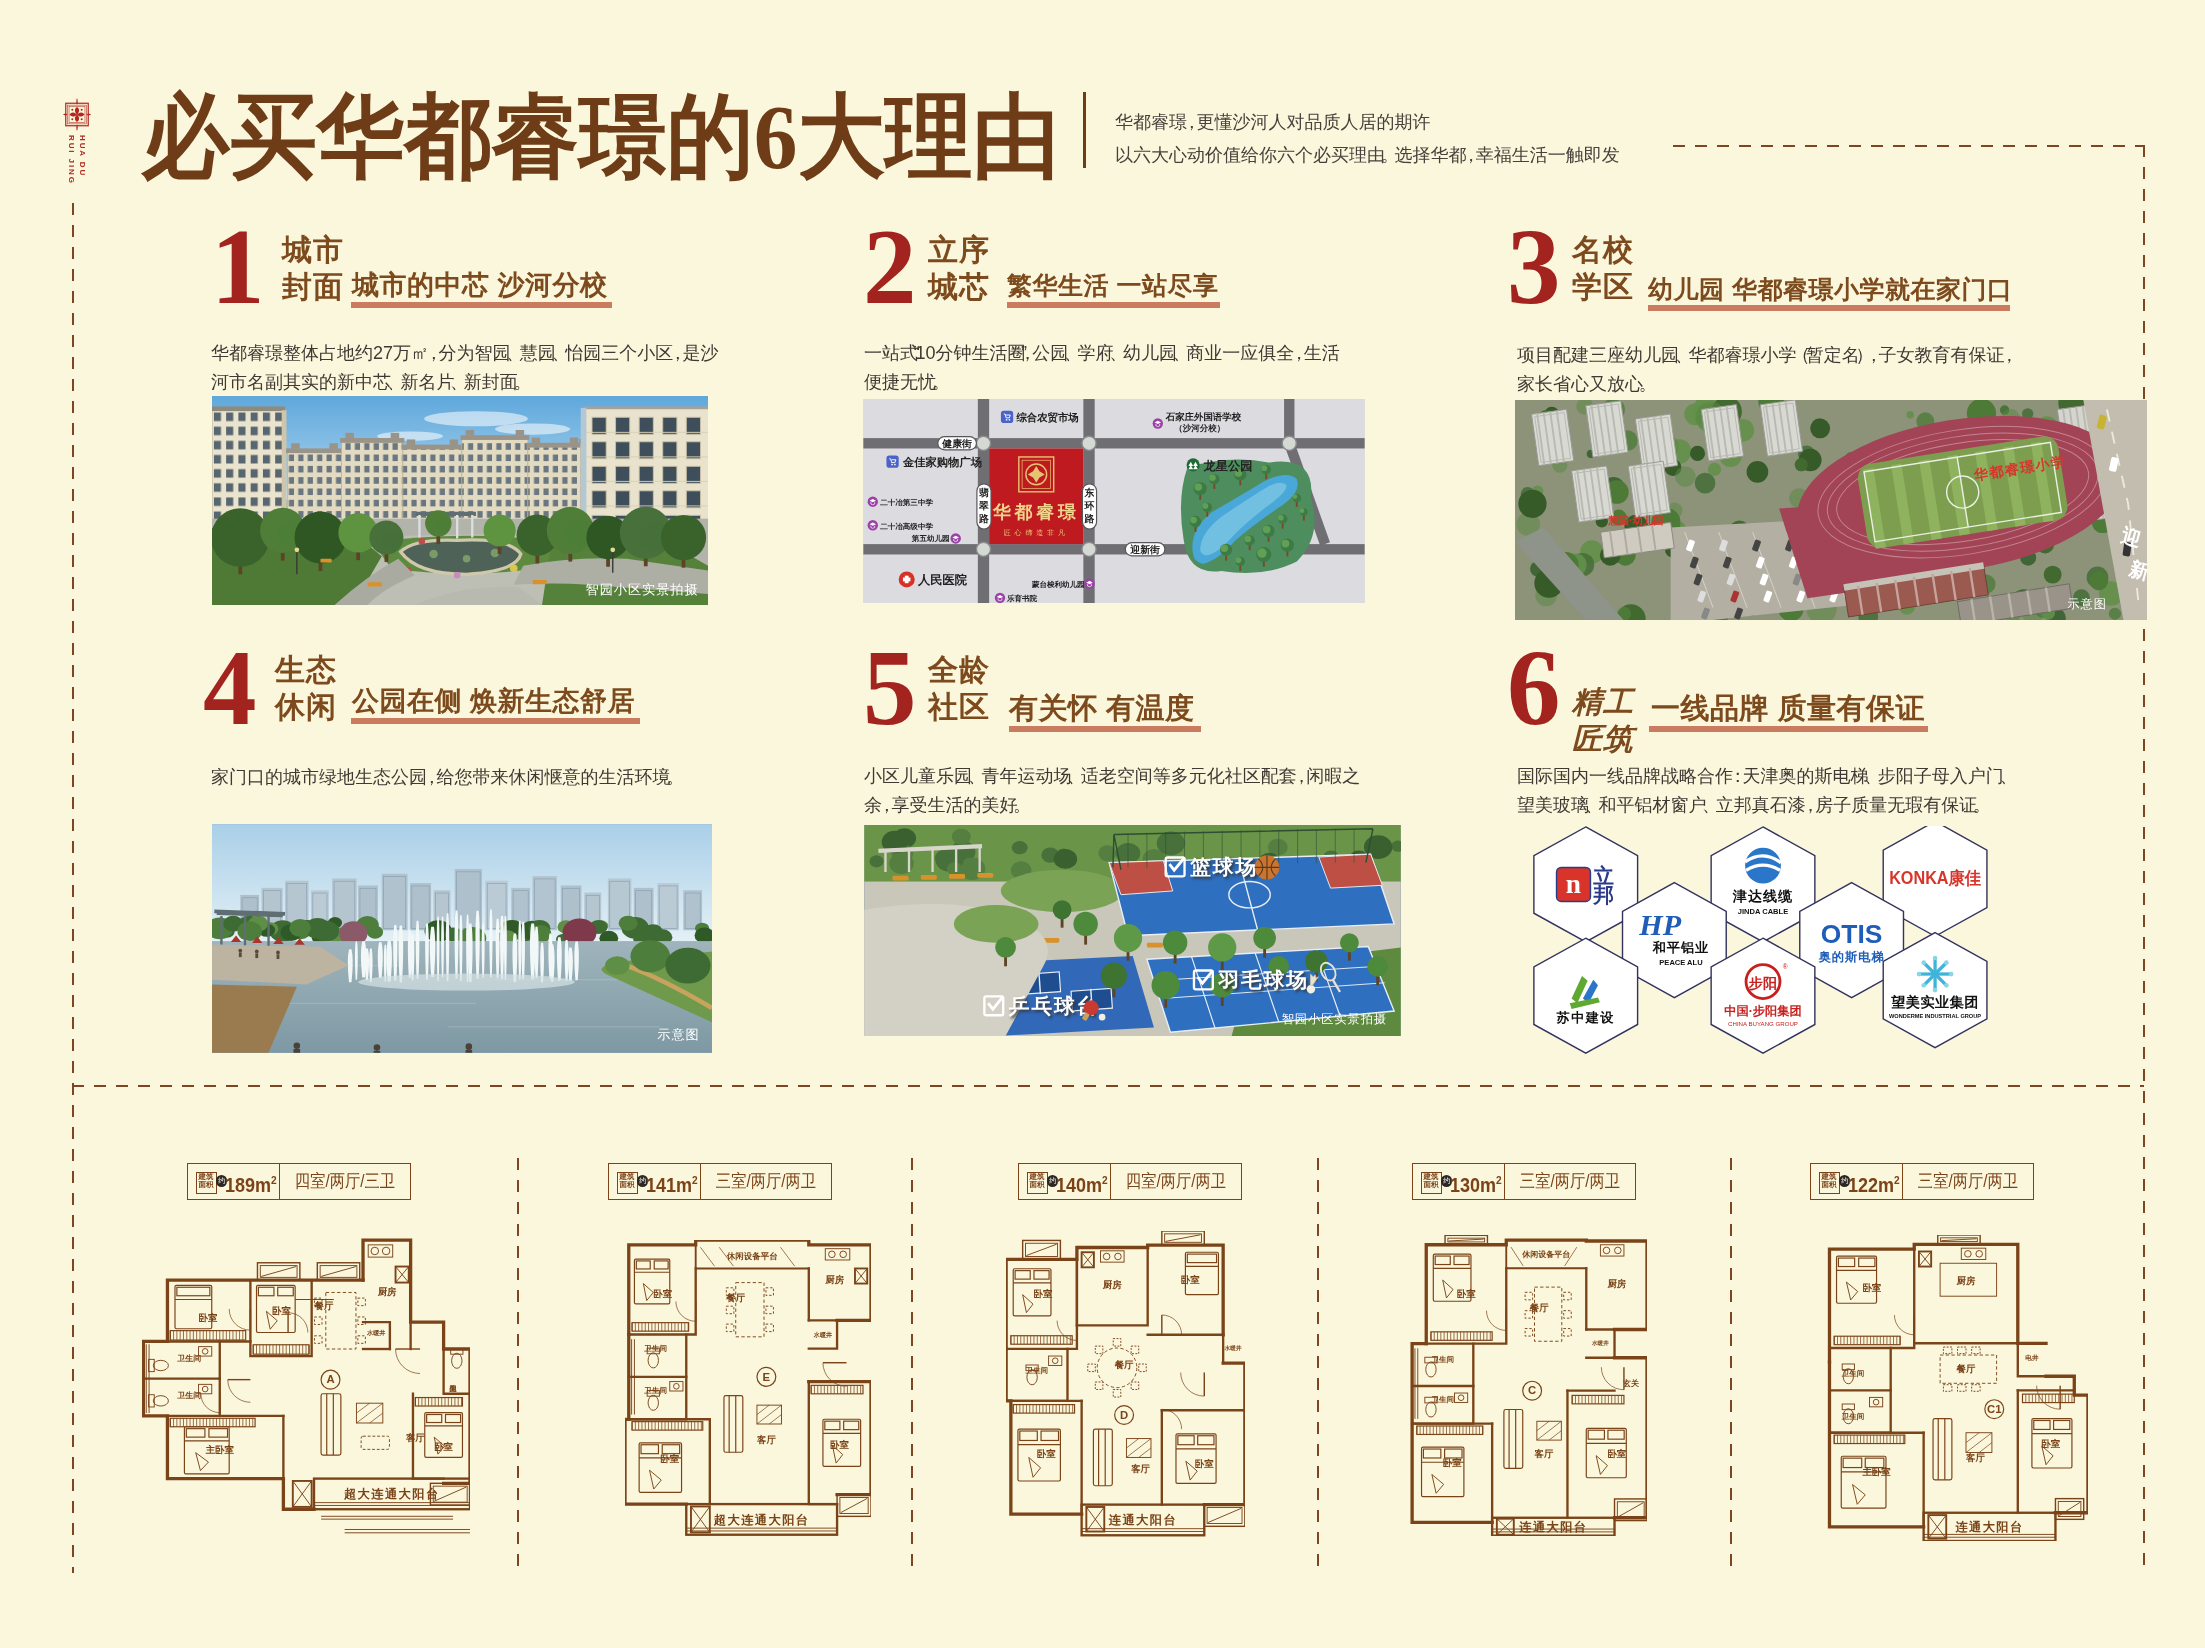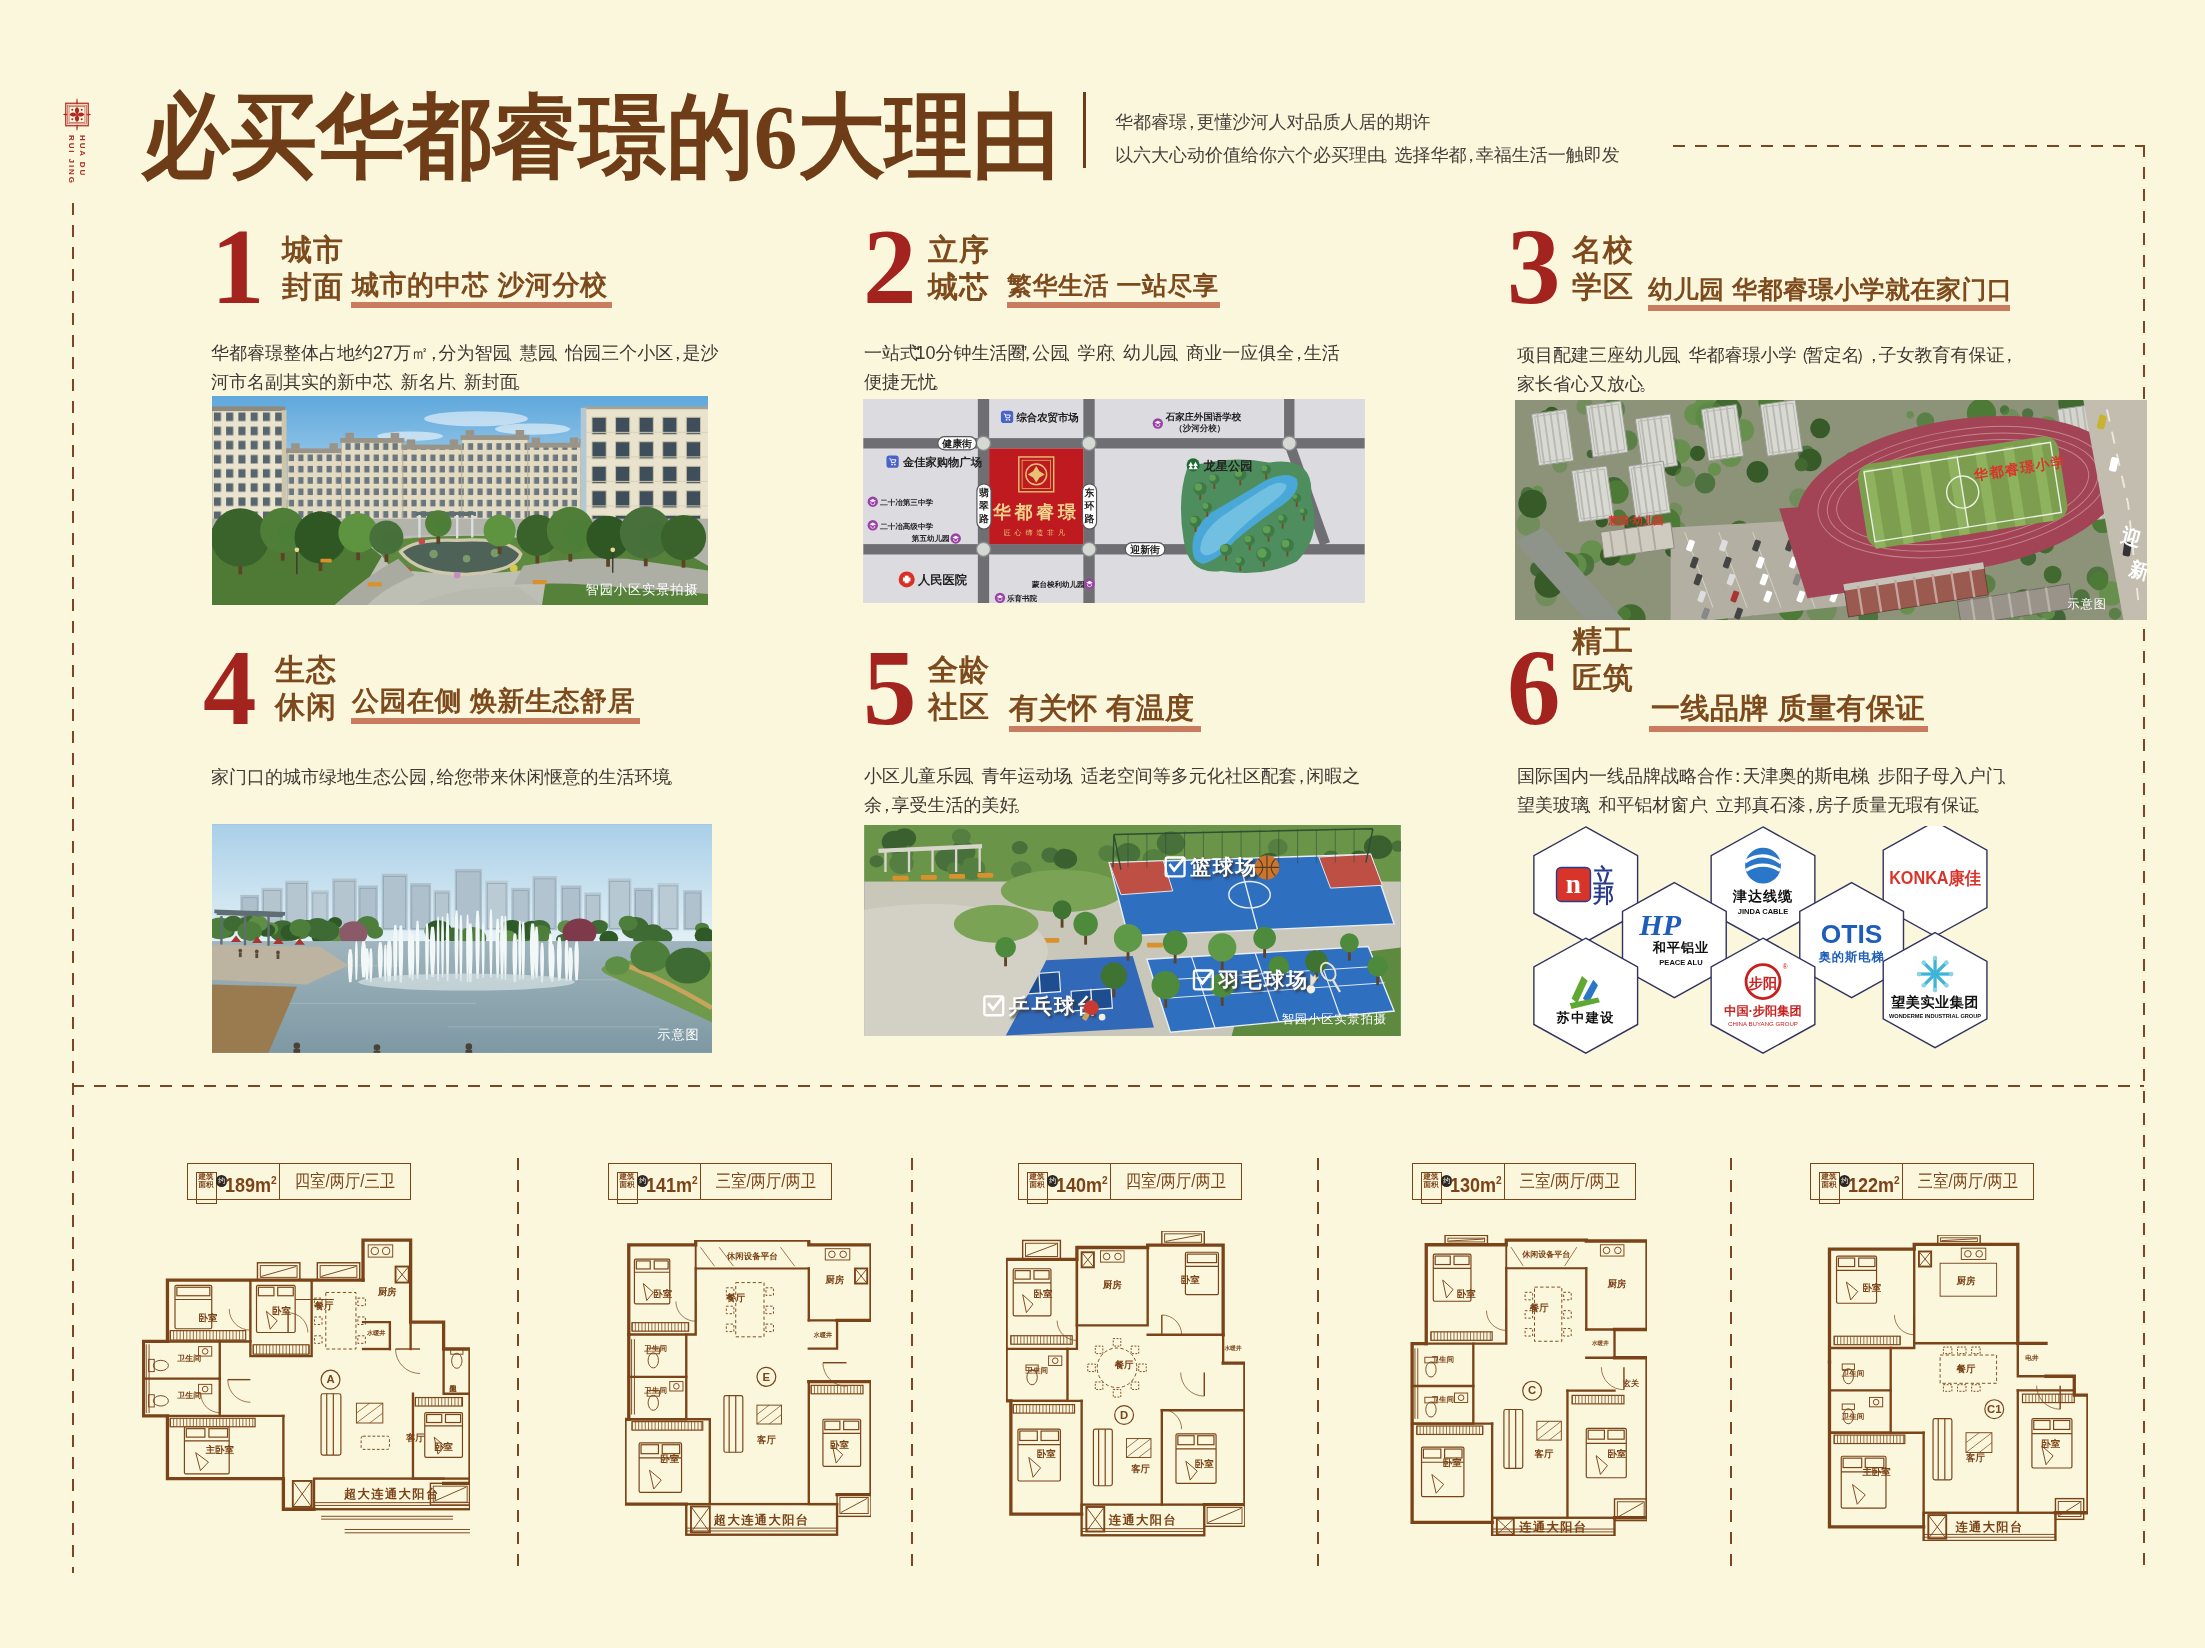--- a/index.html
+++ b/index.html
@@ -9,21 +9,21 @@
 .num{font-family:"Liberation Serif",serif;font-weight:bold;color:#A3231E;font-size:107px;line-height:1;}
 .secname{font-weight:bold;color:#7D4A1D;font-size:30px;line-height:37px;letter-spacing:0.9px;}
 .headline{font-weight:bold;color:#7D4A1D;font-size:26.4px;line-height:1;white-space:nowrap;letter-spacing:0.5px;}
 .hl-bar{position:absolute;height:6.1px;background:#CA7C60;}
 .body-txt{color:#3E3933;font-size:18px;line-height:29px;letter-spacing:0px;white-space:nowrap;margin-top:24px;}
 .vdash{width:2.4px;background:repeating-linear-gradient(to bottom,#7d4522 0 12.3px,rgba(0,0,0,0) 12.3px 22px);}
 .hdash{height:2.4px;background:repeating-linear-gradient(to right,#7d4522 0 12.3px,rgba(0,0,0,0) 12.3px 22px);}
 .hbox1{position:absolute;border:1.9px solid #7C4218;width:93px;height:37px;box-sizing:border-box;}
 .hbox2{position:absolute;border:1.9px solid #7C4218;border-left:none;width:131px;height:37px;box-sizing:border-box;color:#7C4218;font-weight:normal;font-size:18px;text-align:center;line-height:34px;white-space:nowrap;transform-origin:center;}
 .hbox2 span{display:inline-block;transform:scaleX(0.85);transform-origin:center;}
-.jz{position:absolute;left:7.5px;top:7.5px;width:21px;height:32px;border:0.9px solid #7C4218;box-sizing:border-box;color:#7C4218;font-size:7.5px;line-height:8px;text-align:center;font-weight:bold;}
+.jz{position:absolute;left:7.5px;top:7.5px;width:21px;height:22px;border:0.9px solid #7C4218;box-sizing:border-box;color:#7C4218;font-size:7.5px;line-height:8px;text-align:center;font-weight:bold;}
 .yue{position:absolute;left:28px;top:11.3px;width:11.3px;height:11.3px;border-radius:50%;background:#2E2721;color:#fff;font-size:7px;line-height:11.3px;text-align:center;}
 .sqm{position:absolute;left:37px;top:4.7px;color:#7C4218;font-weight:bold;font-size:20px;line-height:22.6px;transform:scaleX(0.90);transform-origin:left;white-space:nowrap;}
 .sqm sup{font-size:11.3px;}
 .pz{margin:0 -0.24em;letter-spacing:0;}
 .pl{margin:0 -0.24em;}
 </style>
 </head>
 <body>
 
 <svg class="abs" style="left:62px;top:97px" width="30" height="35" viewBox="0 0 64 74">
@@ -121,21 +121,21 @@
 <div class="secname abs" style="left:928px;top:651px;">全龄<br>社区</div>
 
 <div class="headline abs" style="left:1009px;top:694px;font-size:29px;">有关怀 有温度</div>
 
 <div class="hl-bar" style="left:1009px;top:726px;width:192px;"></div>
 
 <div class="body-txt abs" style="left:864px;top:738px;">小区儿童乐园<span class="pz">、</span>青年运动场<span class="pz">、</span>适老空间等多元化社区配套<span class="pz">，</span>闲暇之<br>余<span class="pz">，</span>享受生活的美好<span class="pz">。</span></div>
 
 <div class="num abs" style="left:1507px;top:635px;">6</div>
 
-<div class="secname abs" style="left:1572px;top:622px;">精工<br>匠筑</div>
+<div class="secname abs" style="left:1572px;top:683px;font-style:italic;">精工<br>匠筑</div>
 
 <div class="headline abs" style="left:1651px;top:694px;font-size:29px;">一线品牌 质量有保证</div>
 
 <div class="hl-bar" style="left:1649px;top:726px;width:279px;"></div>
 
 <div class="body-txt abs" style="left:1517px;top:738px;">国际国内一线品牌战略合作<span class="pz">：</span>天津奥的斯电梯<span class="pz">、</span>步阳子母入户门<span class="pz">、</span><br>望美玻璃<span class="pz">、</span>和平铝材窗户<span class="pz">、</span>立邦真石漆<span class="pz">，</span>房子质量无瑕有保证<span class="pz">。</span></div>
 
 <div id="photo1" class="abs" style="left:212px;top:396px;width:496px;height:209px;background:#9fb9a6;"><svg width="496" height="209" viewBox="0 0 1052 443" font-family="Liberation Sans, sans-serif">
 <defs>
 <linearGradient id="sky1" x1="0" y1="0" x2="0" y2="1">

